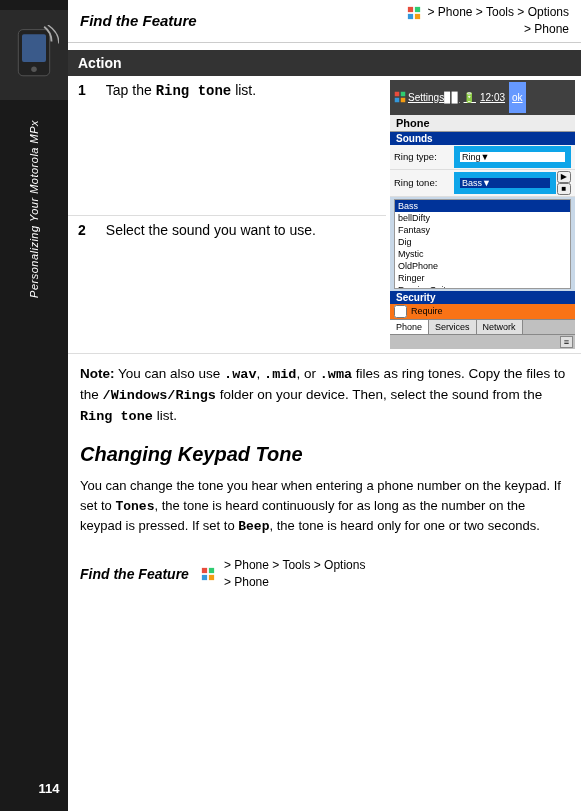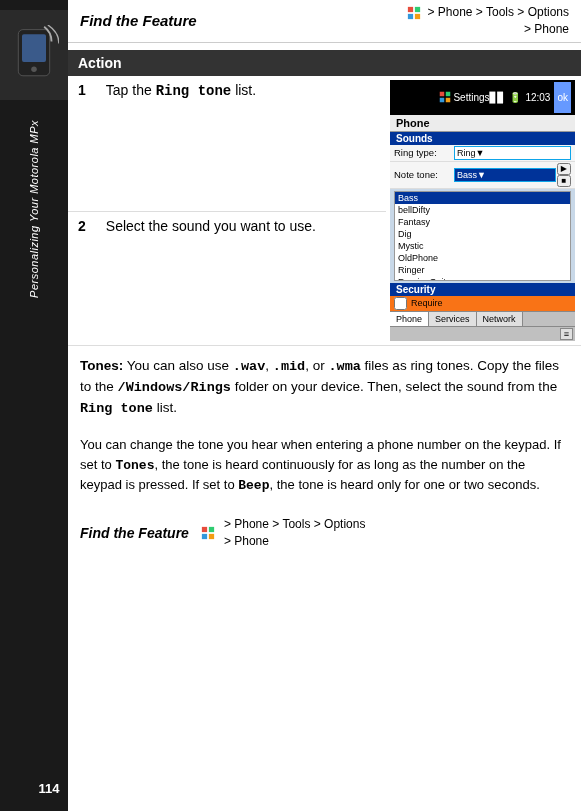--- a/index.html
+++ b/index.html
@@ -141,27 +141,28 @@
     }
 
     
     .phone-screenshot {
       width: 185px;
       background: #c8d8e8;
       font-size: 10px;
     }
 
     .phone-titlebar {
-      background: #000000;
+      background: #404040;
       color: white;
       padding: 2px 4px;
       font-size: 10px;
       display: flex;
       align-items: center;
-      justify-content: flex-end;
+      justify-content: flex-start;
+      text-decoration: underline;
     }
 
     .phone-titlebar-left {
       display: flex;
       align-items: center;
       gap: 2px;
     }
 
     .phone-window-title {
       background: #ececec;
@@ -189,21 +190,21 @@
     }
 
     .phone-row-label {
       width: 60px;
       color: #000;
     }
 
     .phone-row-value {
       flex: 1;
       background: white;
-      border: 1px solid #0ea5e9;
+      border: 6px solid #0ea5e9;
       padding: 0 2px;
       min-height: 14px;
       display: flex;
       align-items: center;
       font-size: 9px;
     }
 
     .phone-row-value.selected {
       background: #003399;
       color: white;
@@ -394,21 +395,21 @@
           </div>
 
           <div class="phone-window-title">Phone</div>
 
           <div class="phone-section">Sounds</div>
           <div class="phone-row">
             <div class="phone-row-label">Ring type:</div>
             <div class="phone-row-value" style="cursor:pointer;">Ring <span style="float:right;">▼</span></div>
           </div>
           <div class="phone-row">
-            <div class="phone-row-label">Note tone:</div>
+            <div class="phone-row-label">Ring tone:</div>
             <div class="phone-row-value selected" style="cursor:pointer;">Bass <span style="float:right;">▼</span></div>
             <div style="display:flex;flex-direction:column;margin-left:1px;">
               <button style="font-size:8px;padding:0 2px;min-height:10px;line-height:1;">▶</button>
               <button style="font-size:8px;padding:0 2px;min-height:10px;line-height:1;">■</button>
             </div>
           </div>
 
           <div class="phone-listbox">
             <div class="phone-listbox-item selected">Bass</div>
             <div class="phone-listbox-item">bellDifty</div>
@@ -440,24 +441,25 @@
       </td>
     </tr>
     <tr class="action-row">
       <td class="action-num">2</td>
       <td class="action-text">Select the sound you want to use.</td>
     </tr>
   </tbody>
     </table>
 
   <div class="note-section">
-    <span style="font-weight:bold;">Tones:</span>
+    <span style="font-weight:bold;">Note:</span>
     <span> You can also use <span class="mono">.wav</span>, <span class="mono">.mid</span>, or <span class="mono">.wma</span> files as ring tones. Copy the files to the <span class="mono">/Windows/Rings</span> folder on your device. Then, select the sound from the <span class="mono">Ring tone</span> list.</span>
   </div>
 
+  <div class="section-heading">Changing Keypad Tone</div>
 
   <div class="body-text">
     <span>You can change the tone you hear when entering a phone number on the keypad. If set to </span><span class="mono">Tones</span><span>, the tone is heard continuously for as long as the number on the keypad is pressed. If set to </span><span class="mono">Beep</span><span>, the tone is heard only for one or two seconds.</span>
   </div>
 
   <div class="bottom-feature-bar">
     <div class="bottom-feature-title">Find the Feature</div>
     <div style="display:flex;align-items:center;gap:6px;">
       <svg class="win-logo" viewBox="0 0 16 16">
         <rect x="1" y="1" width="6" height="6" fill="#e74c3c"></rect>

